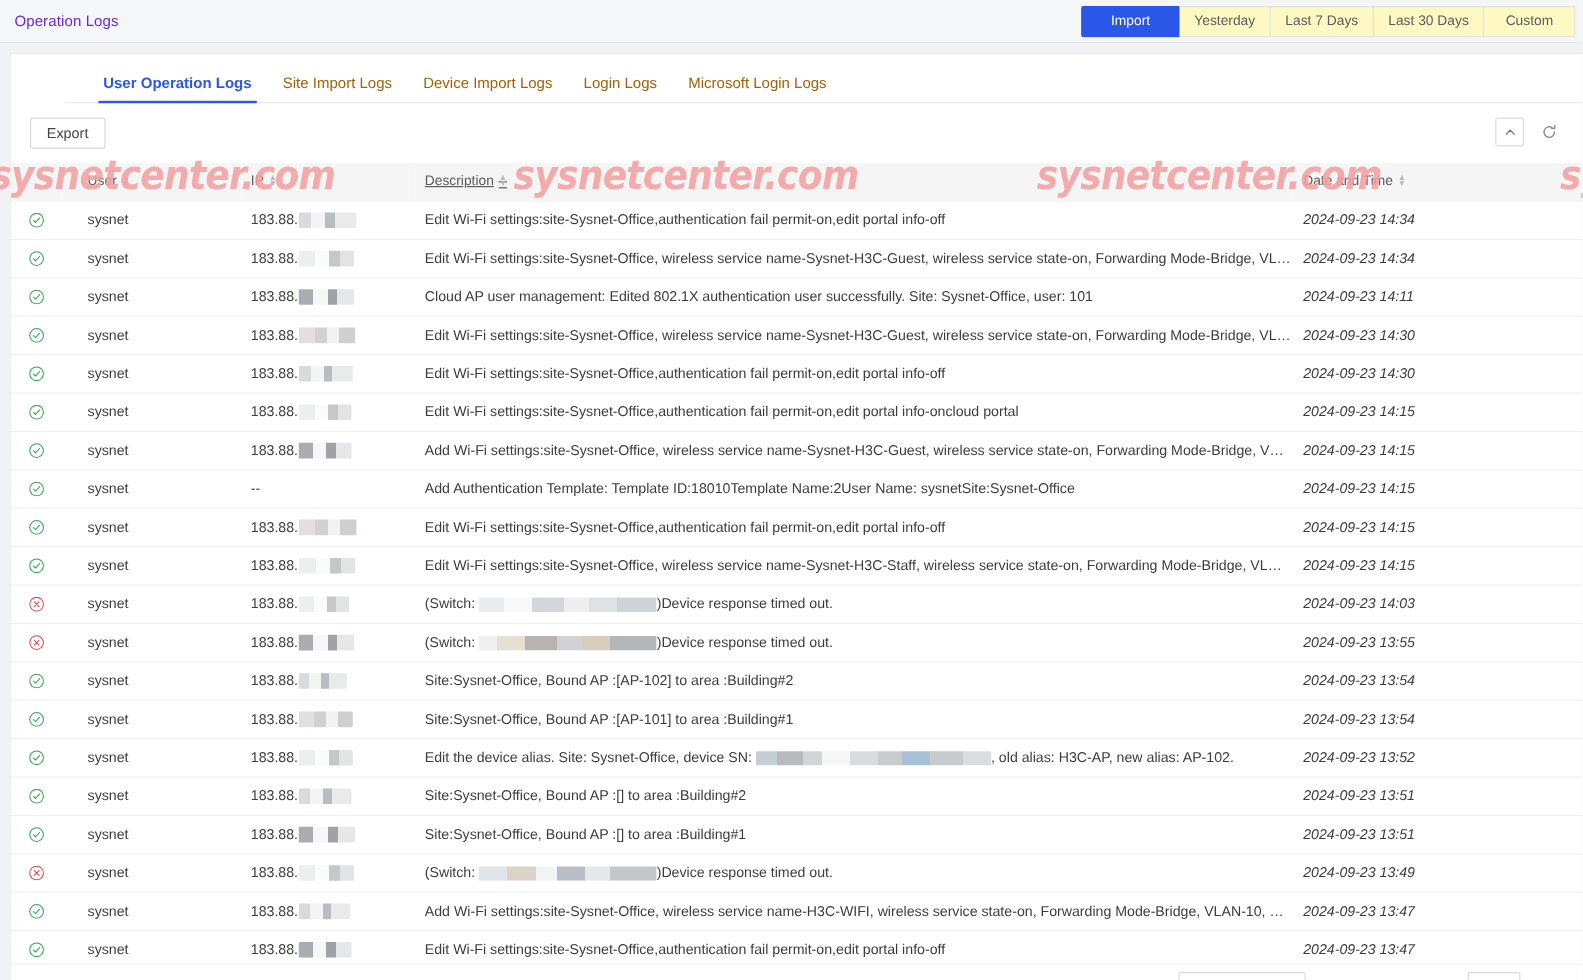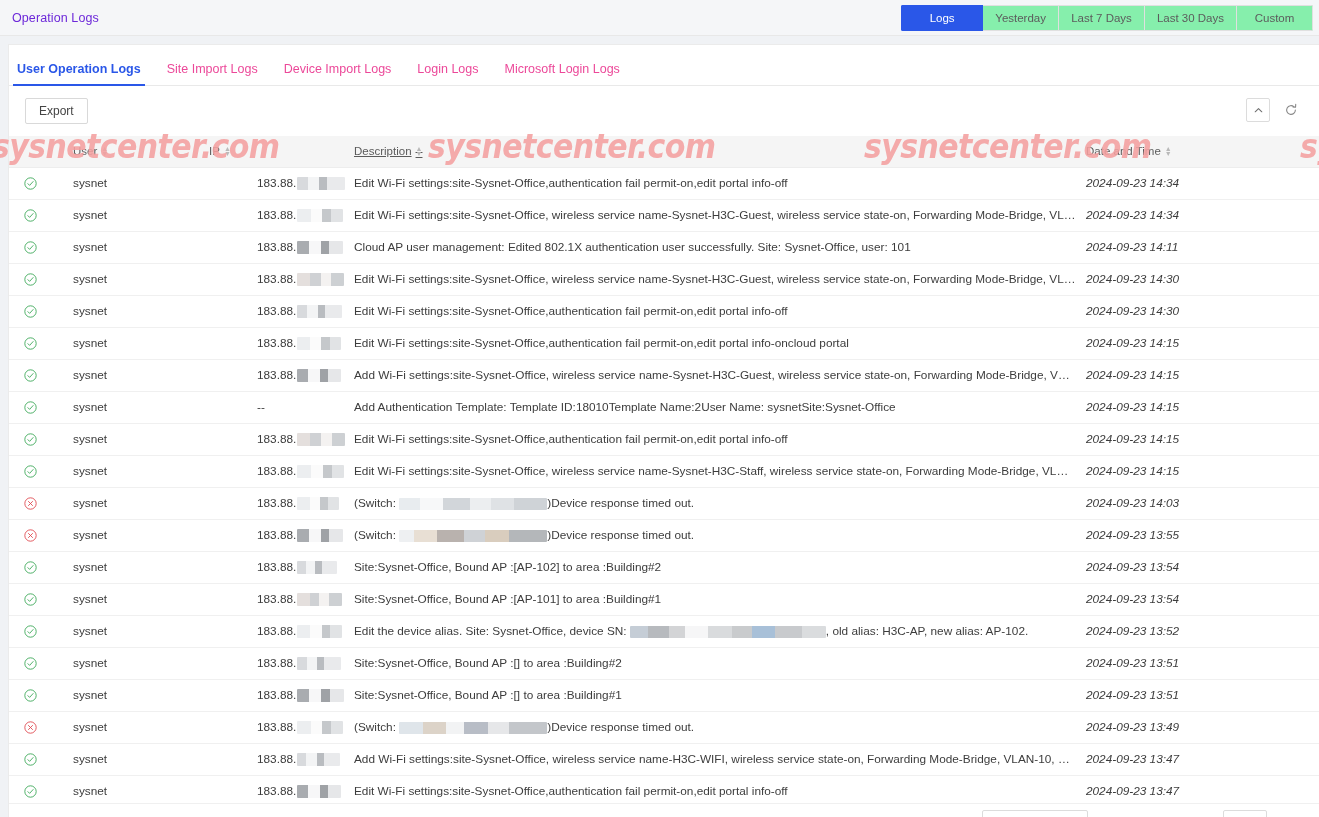--- a/index.html
+++ b/index.html
@@ -31,21 +31,21 @@
     border-radius: 2px;
     overflow: hidden;
   }
   .range-btn {
     height: 26px;
     min-width: 76px;
     padding: 0 12px;
     display: flex; align-items: center; justify-content: center;
     font-size: 11.5px;
     color: #5c5c5c;
-    background: #86efac;
+    background: #fef9c3;
     border: 1px solid #e0e0e0;
     border-left: none;
     cursor: pointer;
     white-space: nowrap;
   }
   .range-btn:first-child { border-left: 1px solid #e0e0e0; }
   .range-btn.active {
     background: #2a57e8;
     border-color: #2a57e8;
     color: #ffffff;
@@ -64,27 +64,28 @@
     border: 1px solid #ebebeb;
     border-right: none; border-bottom: none;
     overflow: hidden;
   }
 
   
   .tabs {
     display: flex;
     align-items: flex-end;
     height: 41px;
-    padding-left: 8px;
+    padding-left: 32px;
     border-bottom: 1px solid #e9e9e9;
+    margin-left: 45px;
   }
   .tab {
     position: relative;
     font-size: 12.5px;
-    color: #ec4899;
+    color: #a16207;
     padding: 0 0 9px 0;
     margin-right: 26px;
     cursor: pointer;
     white-space: nowrap;
   }
   .tab.active { color: #2a57e8; font-weight: bold; }
   .tab.active::after {
     content: "";
     position: absolute;
     left: -4px; right: -4px; bottom: -1px;
@@ -159,21 +160,21 @@
     overflow: hidden;
   }
   .col-status { width: 42px; }
   .col-user   { width: 150px; }
   .col-ip     { width: 145px; }
   .col-desc   { width: 730px; }
   .col-date   { width: 244px; }
 
   .cell-status { display: flex; align-items: center; justify-content: center; }
   .cell-user   { padding-left: 22px; }
-  .cell-ip     { padding-left: 8px; position: relative; margin-left: 48px; }
+  .cell-ip     { padding-left: 8px; position: relative; }
   .cell-desc   { padding-left: 8px; text-overflow: ellipsis; overflow: hidden; }
   .cell-date   { padding-left: 10px; font-style: italic; }
 
   .ico-ok, .ico-err { width: 13px; height: 13px; }
 
   
   .redact {
     display: inline-block;
     vertical-align: middle;
     height: 13px;
@@ -237,21 +238,21 @@
   }
 </style>
 </head>
 <body>
 
 <div id="app">
 
   <div class="topbar">
     <div class="topbar-title">Operation Logs</div>
     <div class="range-group" id="range-group">
-        <div class="range-btn active">Logs</div>
+        <div class="range-btn active">Import</div>
         <div class="range-btn">Yesterday</div>
         <div class="range-btn wide">Last 7 Days</div>
         <div class="range-btn wide">Last 30 Days</div>
         <div class="range-btn">Custom</div>
       </div>
   </div>
 
   <div class="card">
 
     <div class="tabs" id="tabs-row">

